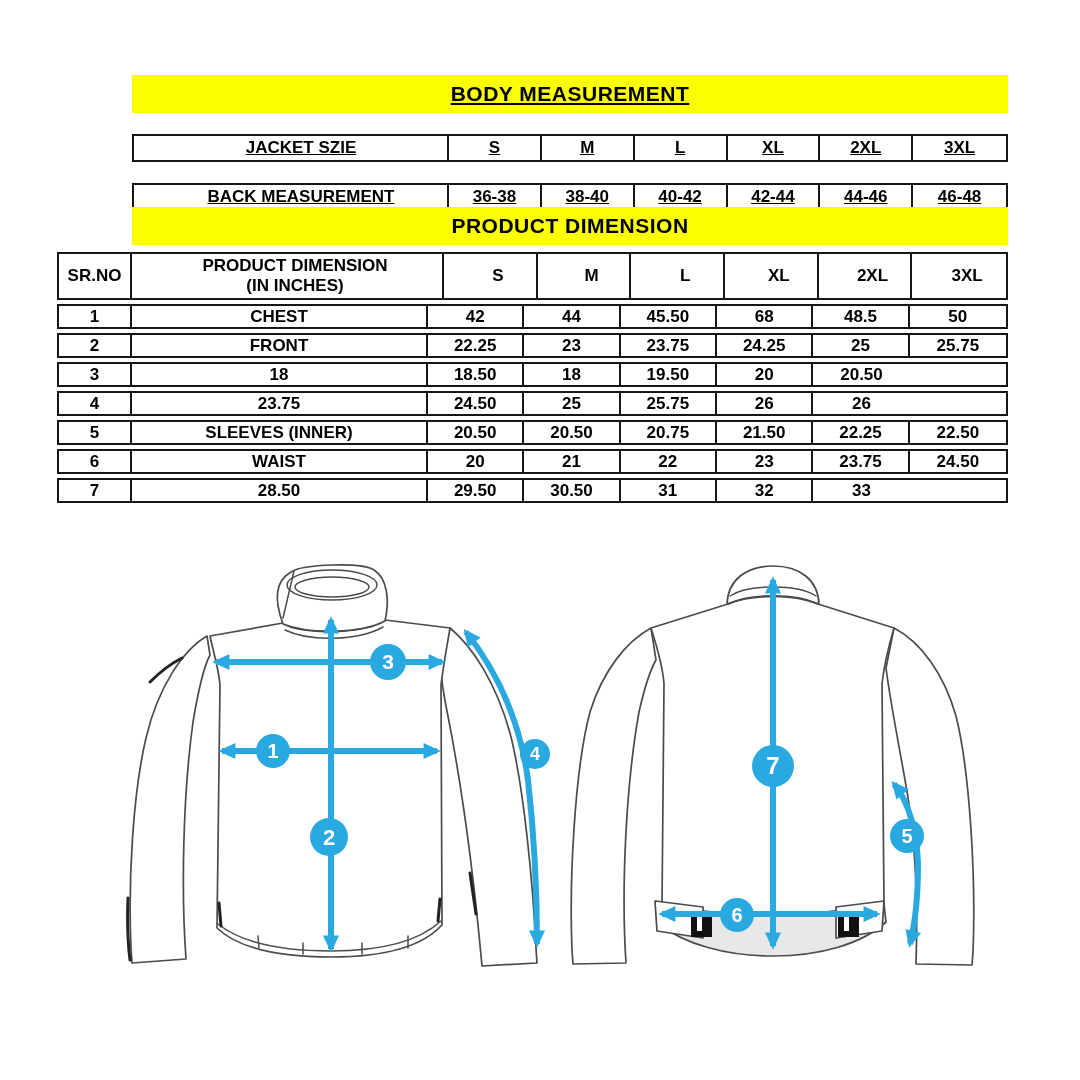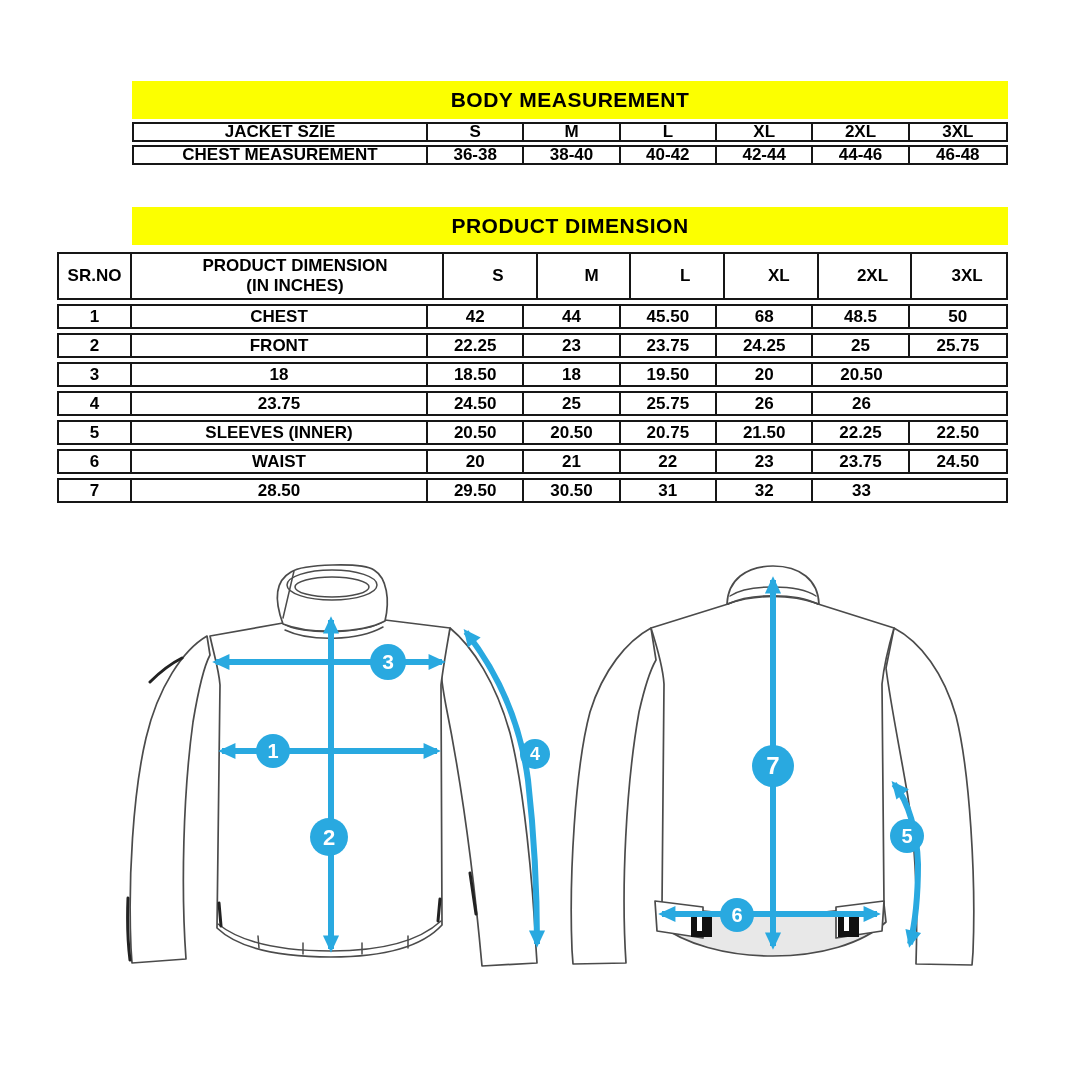--- a/index.html
+++ b/index.html
@@ -19,22 +19,22 @@
     display:grid;border:2px solid #161616;background:#fff;box-sizing:border-box;
     align-items:stretch;
   }
   .trow .cell{
     display:flex;align-items:center;justify-content:center;
     font-weight:bold;font-size:17px;line-height:1.15;text-align:center;
     border-right:2px solid #161616;overflow:hidden;
   }
   .trow .cell:last-child{border-right:none;}
 
-  .bm-table{left:132px;top:81px;width:876px;}
-  .bm-table .trow{grid-template-columns:294px repeat(6,1fr);height:20px;margin-top:3px;}
+  .bm-table{left:132px;top:75px;width:876px;text-decoration:underline;}
+  .bm-table .trow{grid-template-columns:294px repeat(6,1fr);height:28px;margin-top:21px;padding-left:21px;}
   .bm-table .trow:first-of-type{margin-top:7px;}
 
   .pd-table{left:57px;top:207px;width:951px;border-radius:16px;}
   .pd-table .yellow-title{margin-left:75px;}
   .pd-table .trow{grid-template-columns:73px 296px repeat(6,1fr);height:25px;margin-top:4px;}
   .pd-table .trow.header{height:48px;margin-top:7px;gap:16px;}
   .hdr2line span{display:block;}
 
   
   #diagram{left:0;top:540px;width:1080px;height:540px;}
@@ -55,21 +55,21 @@
     <div class="cell">JACKET SZIE</div>
     <div class="cell">S</div>
     <div class="cell">M</div>
     <div class="cell">L</div>
     <div class="cell">XL</div>
     <div class="cell">2XL</div>
     <div class="cell">3XL</div>
   </div>
 
   <div class="trow">
-    <div class="cell">CHEST MEASUREMENT</div>
+    <div class="cell">BACK MEASUREMENT</div>
     <div class="cell">36-38</div>
     <div class="cell">38-40</div>
     <div class="cell">40-42</div>
     <div class="cell">42-44</div>
     <div class="cell">44-46</div>
     <div class="cell">46-48</div>
   </div>
 </div>
 
 <div class="abs pd-table">

